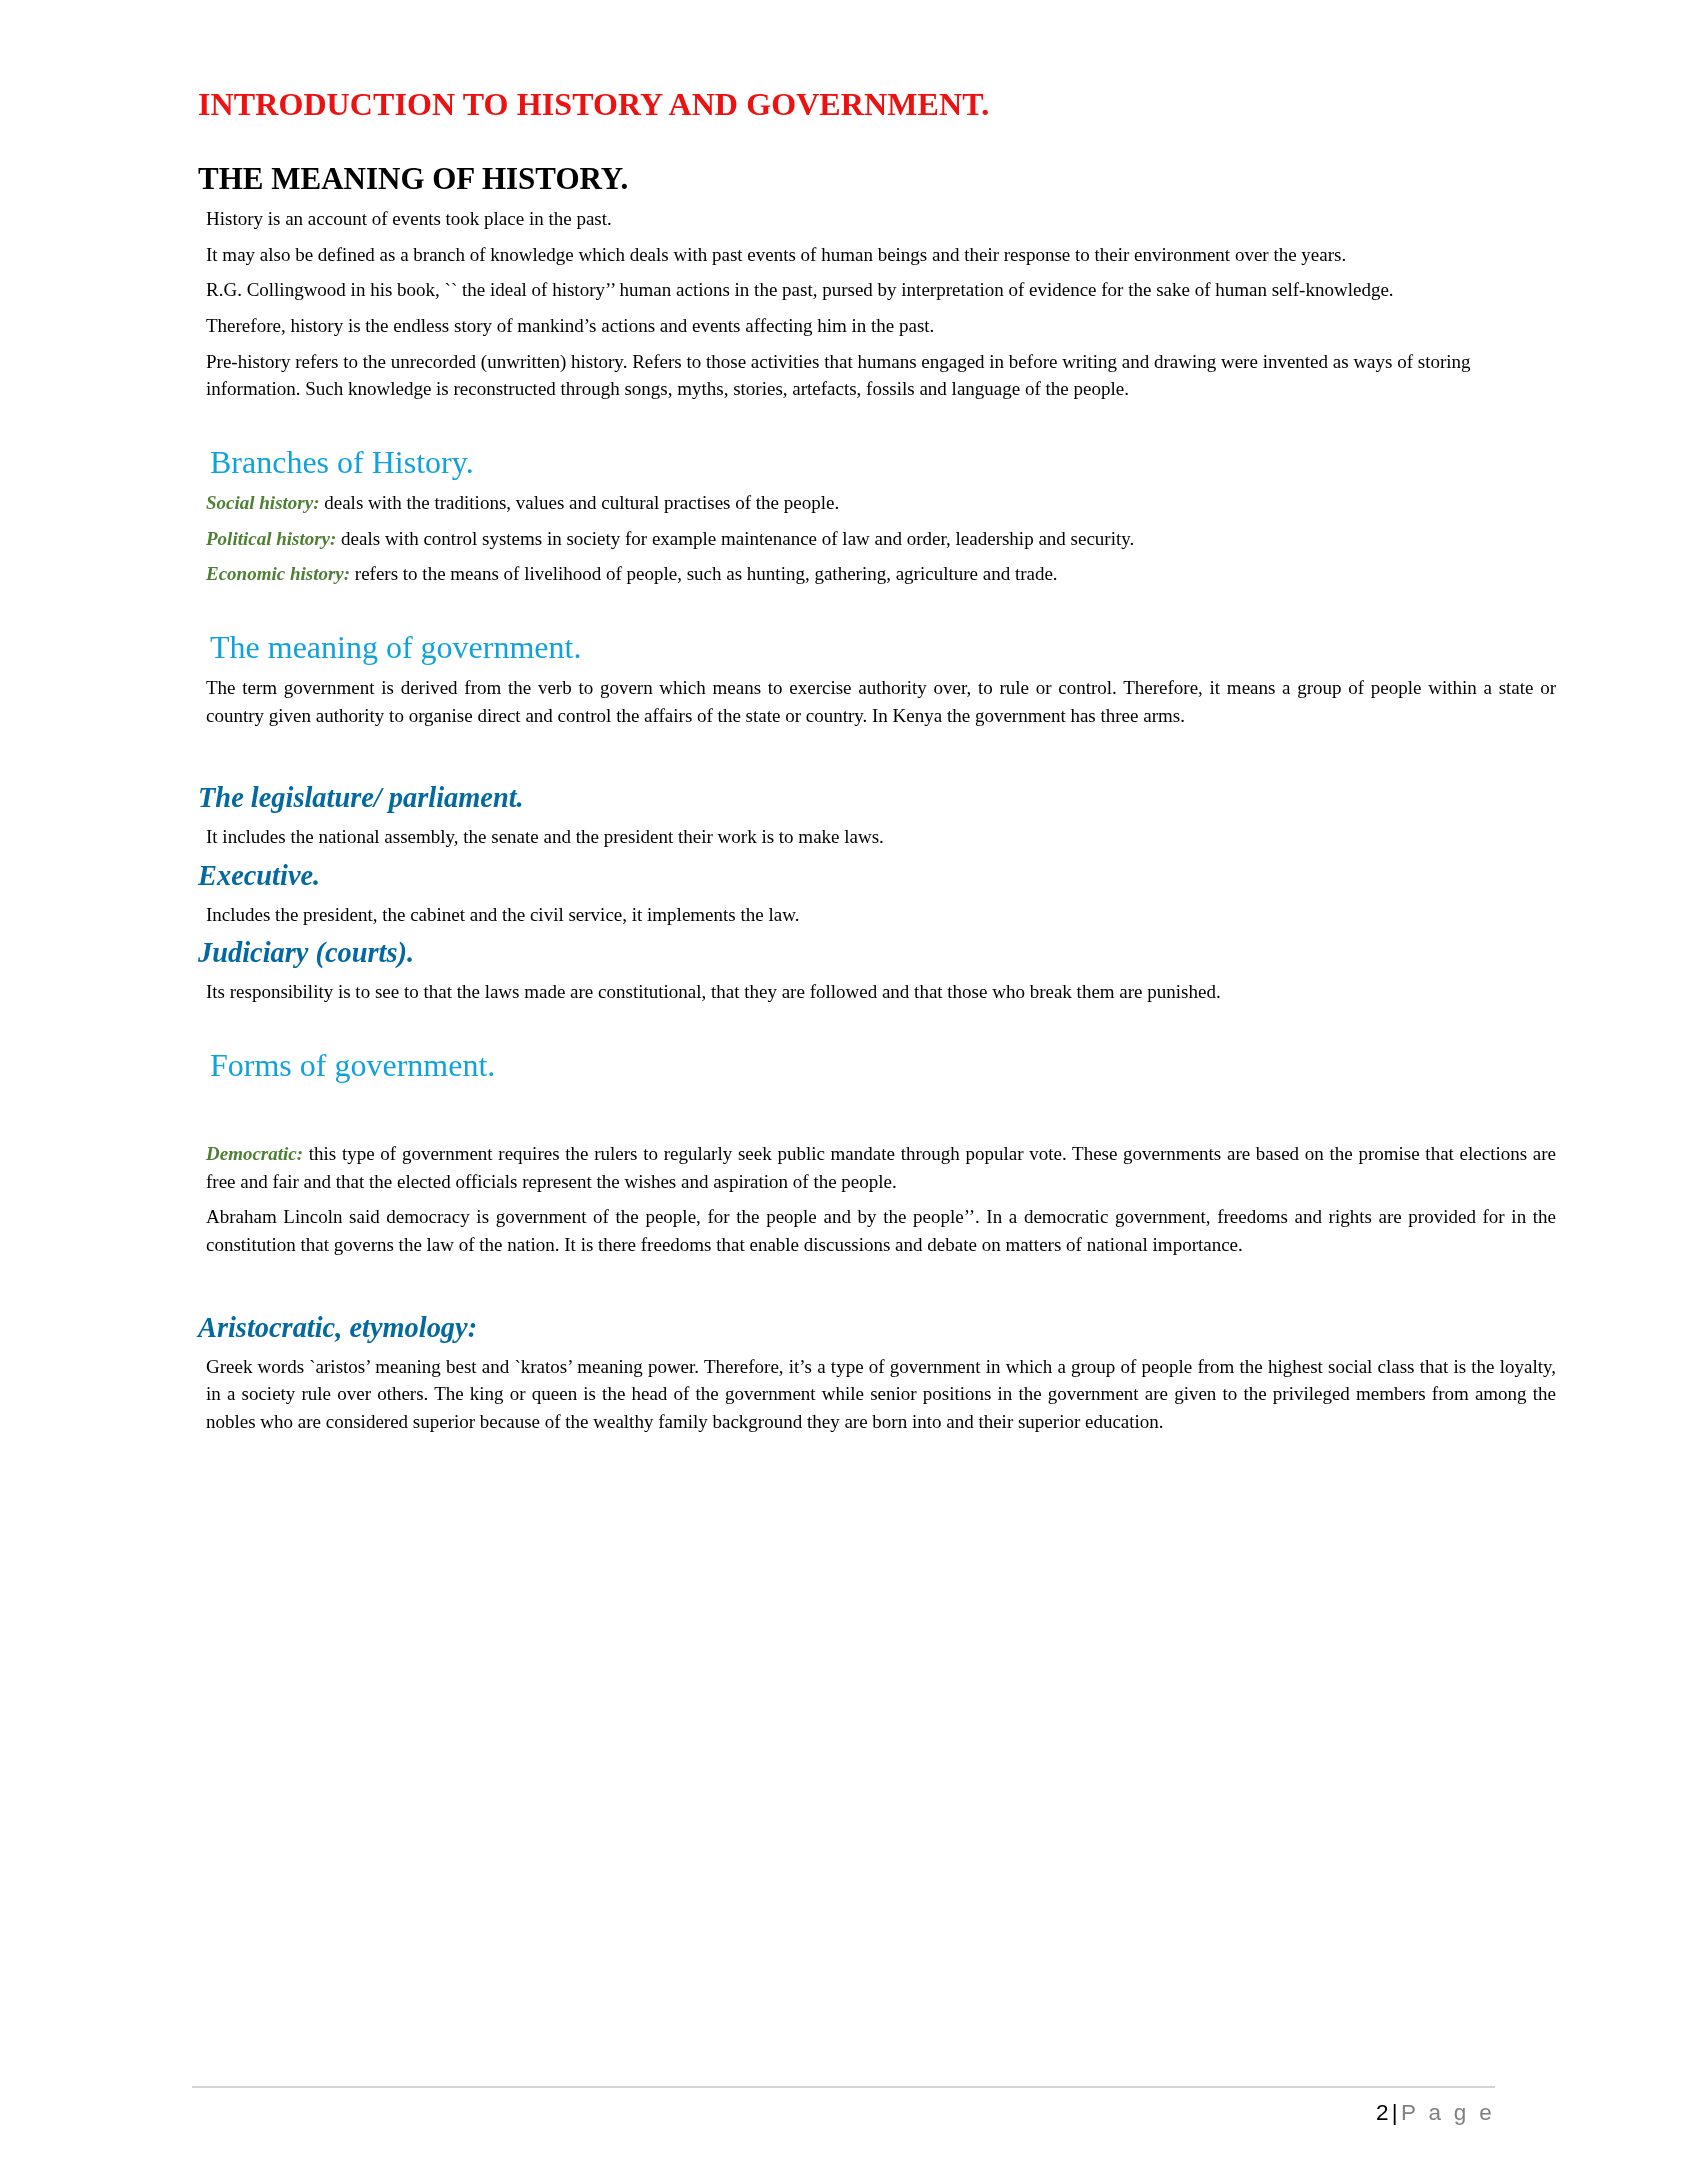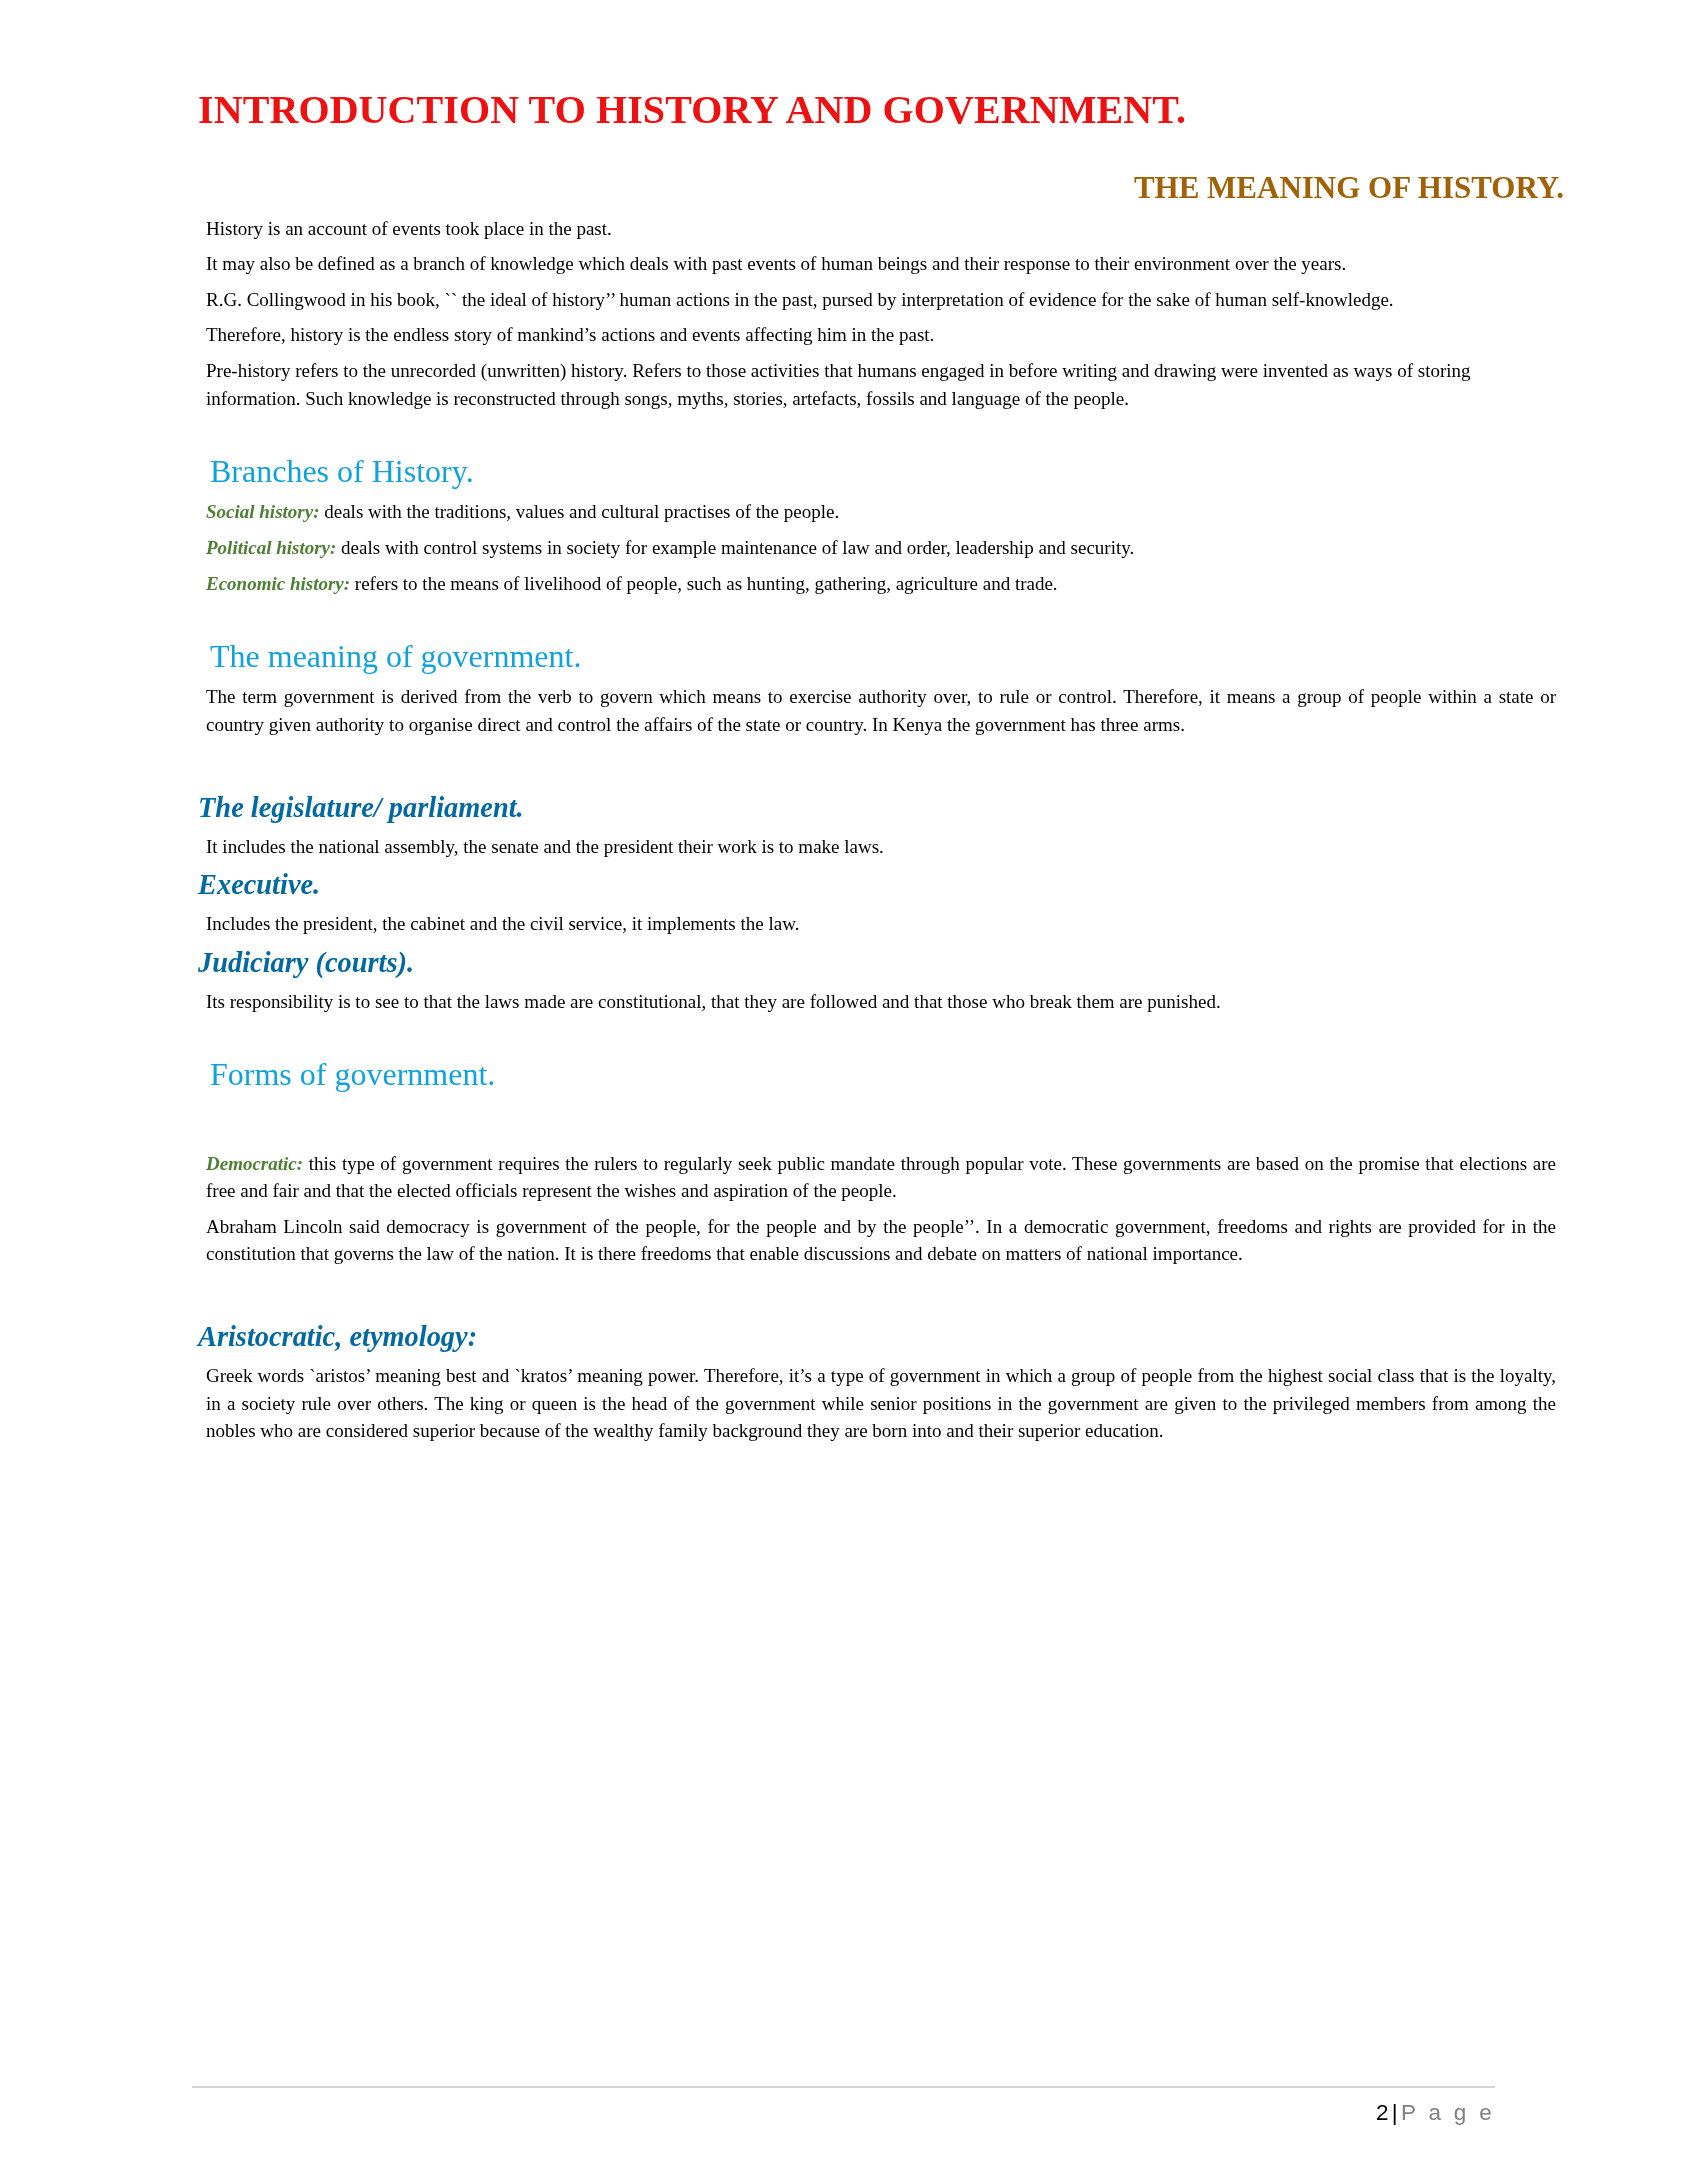--- a/index.html
+++ b/index.html
@@ -20,34 +20,33 @@
     overflow: hidden;
   }
   .content {
     width: 1366px;
   }
 
   
   .doc-title {
     color: #EE1111;
     font-weight: bold;
-    font-size: 40px;
+    font-size: 32px;
     line-height: 1.18;
     letter-spacing: 0.1px;
     margin: 0 0 37px 0;
   }
 
   
   .h-green-caps {
-    color: #a16207;
+    color: #000000;
     font-weight: bold;
     font-size: 31px;
     line-height: 1.18;
     margin: 0 0 4px 0;
-    text-align: right;
   }
   .h-cyan {
     color: #10A2DD;
     font-weight: normal;
     font-size: 32px;
     line-height: 1.2;
     margin: 0 0 4px 12px;
   }
   .h-green-ital {
     color: #0369a1;

